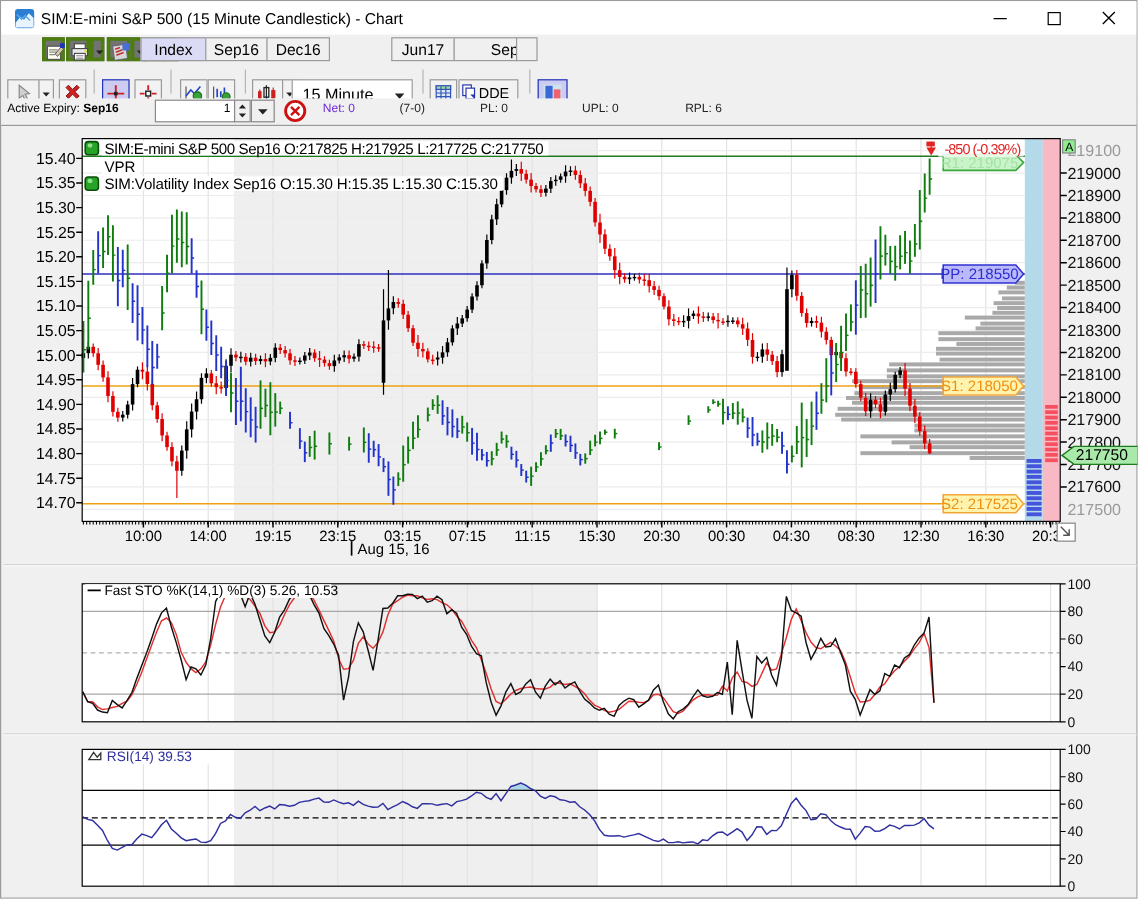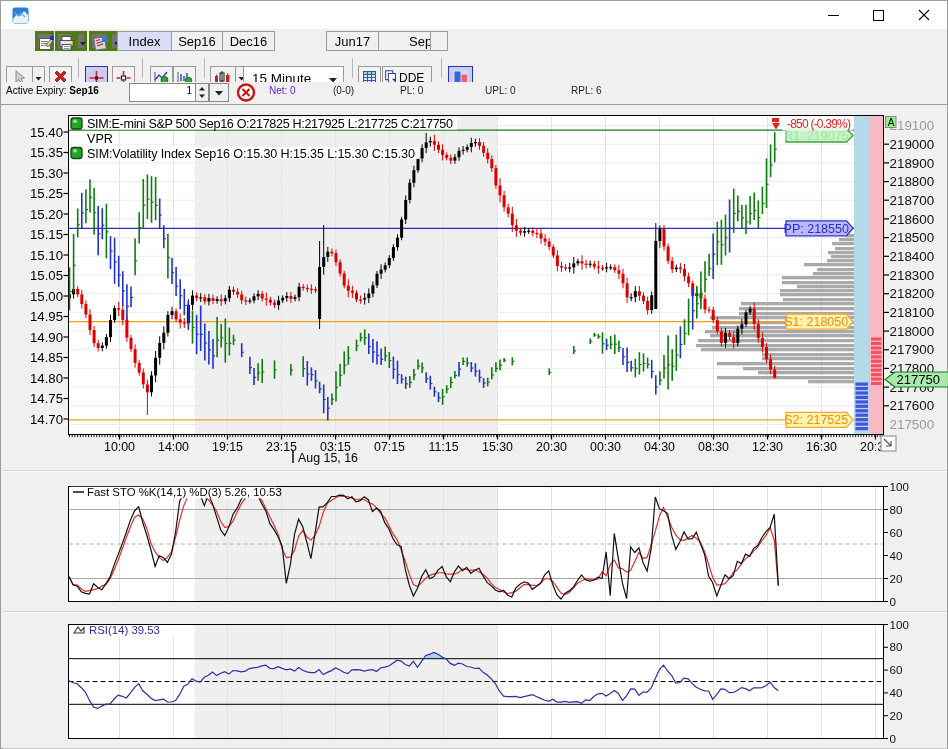--- a/index.html
+++ b/index.html
@@ -25,20 +25,21 @@
 </style>
 </head>
 <body>
 <div id="win">
   <div id="titlebar">
     <svg id="title-ico" viewBox="0 0 17 17">
       <rect x="0.5" y="0.5" width="16" height="16" rx="2.5" fill="#2a7fd4"></rect>
       <path d="M 1 12 L 5 7 L 8 9.5 L 12 4 L 16 8 L 16 16 L 1 16 Z" fill="#e8f4fd"></path>
       <path d="M 2 5 L 6 9 L 9 6 L 13 10" stroke="#5aa8e8" stroke-width="1.2" fill="none"></path>
     </svg>
+    <div id="title-txt">SIM:E-mini S&amp;P 500 (15 Minute Candlestick) - Chart</div>
     <div class="capbtn" id="btn-min"><svg width="45" height="28">
           <line x1="17" y1="14.5" x2="28" y2="14.5" stroke="#000" stroke-width="1"></line>
         </svg></div>
     <div class="capbtn" id="btn-max"><svg width="45" height="28">
           <rect x="17.5" y="9.5" width="10" height="10" fill="none" stroke="#000" stroke-width="1"></rect>
         </svg></div>
     <div class="capbtn" id="btn-close"><svg width="45" height="28">
           <path d="M 17 9 L 27 19 M 27 9 L 17 19" stroke="#000" stroke-width="1.1"></path>
         </svg></div>
   </div>
@@ -192,21 +193,21 @@
           <path d="M 4 7 L 12 7 L 8 11.5 Z" fill="#222"></path>
         </svg>
     </span>
     <span style="position:absolute;left:235px;top:0px;">
       <svg width="20" height="21" viewBox="0 0 20 21">
           <circle cx="10" cy="10.5" r="8" fill="#fff" stroke="#cc1111" stroke-width="2.4"></circle>
           <path d="M 6.5 7 L 13.5 14 M 13.5 7 L 6.5 14" stroke="#cc1111" stroke-width="2"></path>
         </svg>
     </span>
     <span style="position:absolute;left:268px;top:3px;color:#6d28d9;">Net: 0</span>
-    <span style="position:absolute;left:332px;top:3px;color:#222;">(0-0)</span>
+    <span style="position:absolute;left:332px;top:3px;color:#222;">(7-0)</span>
     <span style="position:absolute;left:399px;top:3px;color:#222;">PL: 0</span>
     <span style="position:absolute;left:484px;top:3px;color:#222;">UPL: 0</span>
     <span style="position:absolute;left:570px;top:3px;color:#222;">RPL: 6</span>
   </div>
   <div id="sep"></div>
 
   <svg id="chart" width="948" height="645" viewBox="0 104 948 645">
 <rect x="67.5" y="114.5" width="815.0" height="319.0" fill="#ffffff"></rect>
 <rect x="194" y="114.5" width="303" height="319.0" fill="#efefef"></rect>
 <line x1="118.5" y1="114.5" x2="118.5" y2="433.5" stroke="#e3e3e3" stroke-width="1"></line>

